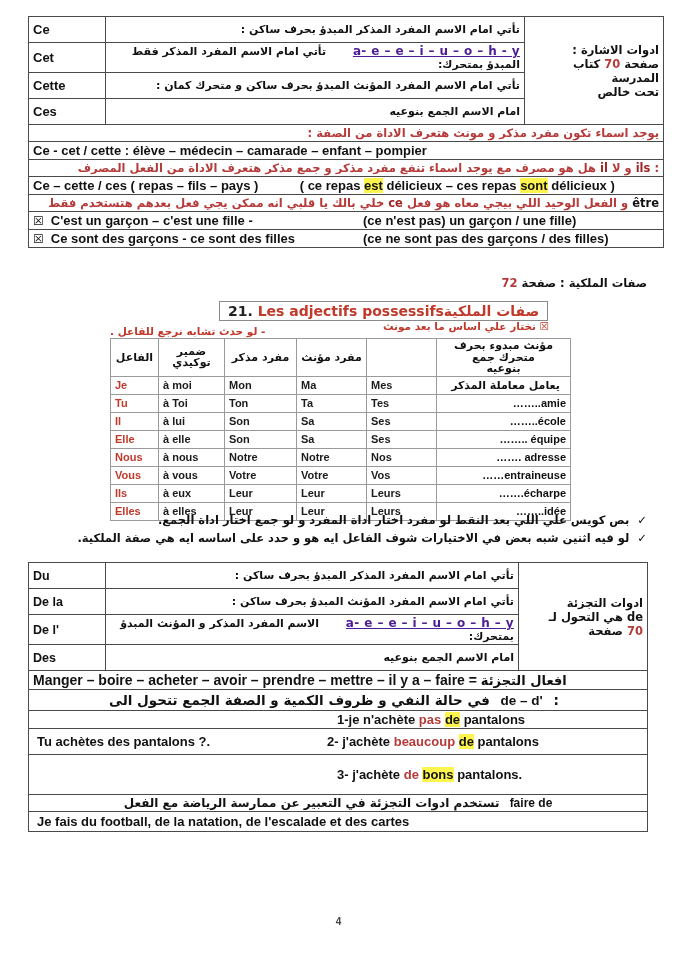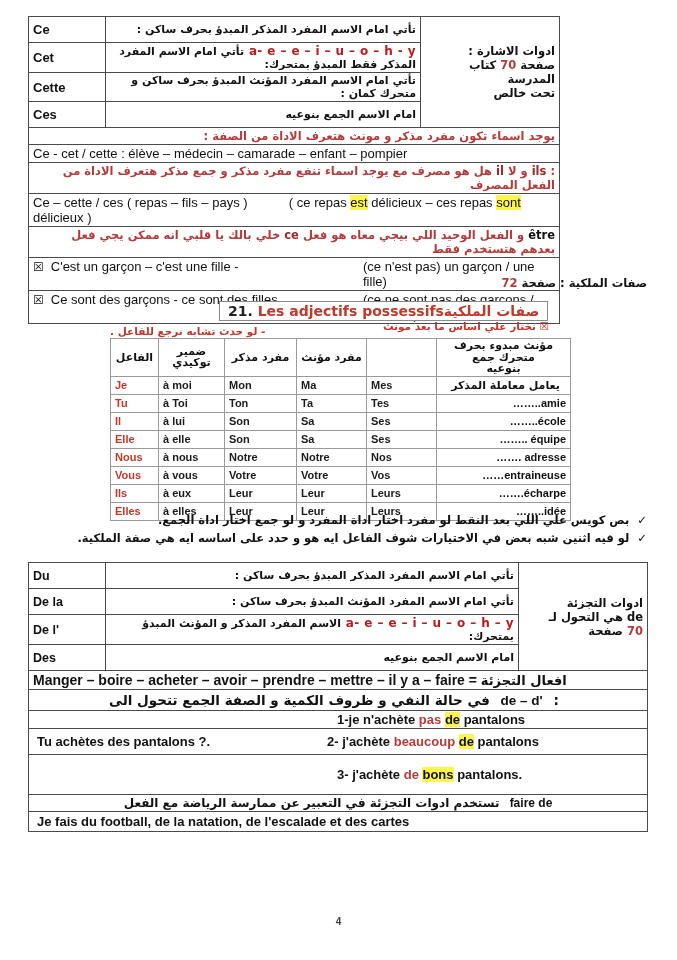--- a/index.html
+++ b/index.html
@@ -44,48 +44,49 @@
   .fr { font-weight: bold; }
   .hl { background: #fdf44e; }
 
   
   #sec1 {
     position: absolute;
     left: 28px;
     top: 16px;
     width: 620px;
   }
-  #sec1 table { width: 532px; border-radius: 25px; }
+  #sec1 table { width: 636px; border-radius: 25px; }
   .dem-key {
     width: 68px;
     font-size: 13px;
     font-weight: bold;
     text-align: left;
     padding-left: 7px;
     height: 23px;
   }
   .dem-desc {
     font-size: 11px;
     padding-right: 6px;
     height: 23px;
   }
   .dem-note { width: 130px; font-size: 11.5px; padding: 2px 6px; }
   .vowels {
-    color: #b91c1c;
+    color: #4c1d95;
     font-weight: bold;
     font-size: 12px;
     letter-spacing: .4px;
     direction: ltr;
     display: inline-block;
-    margin-left: 1px;
+    margin-left: 23px;
+    text-decoration: underline;
   }
   .full { font-size: 11.5px; padding: 1px 6px; }
   .rowline-fr {
     font-size: 13px;
-    font-weight: normal;
+    font-weight: bold;
     padding: 2px 8px;
     text-align: left;
   }
   .chk::before {
     content: "\2612";
     font-family: "DejaVu Sans", sans-serif;
     margin-right: 7px;
     font-size: 12px;
   }
   .two-col { display: flex; }

